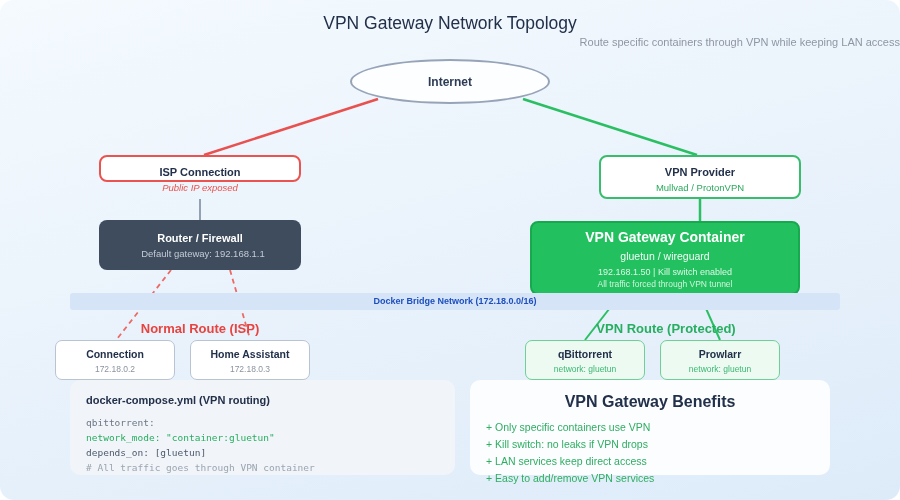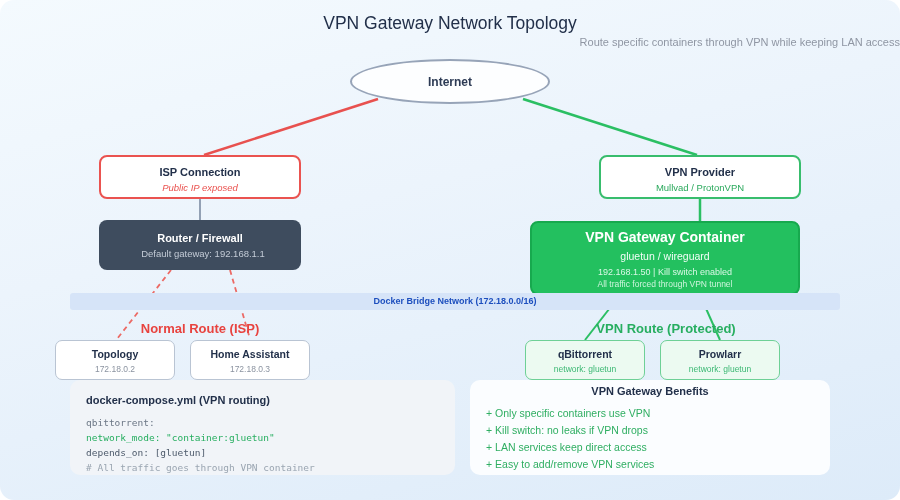--- a/index.html
+++ b/index.html
@@ -19,21 +19,21 @@
   .node { position:absolute; text-align:center; }
   .ellipse { left:350px; top:59px; width:200px; height:45px;
              background:#fdfeff; border:2px solid #97a4b8; border-radius:50%;
              display:flex; align-items:center; justify-content:center; }
   .ellipse .lbl { font-size:12px; font-weight:bold; color:#2d3b55; }
 
   .box { border-radius:8px; padding-top:9px; }
   .box .lbl { font-size:11px; font-weight:bold; color:#22304a; }
   .box .sub { font-size:9.5px; margin-top:4px; }
 
-  .isp { left:99px; top:155px; width:202px; height:44px; background:#ffffff; border:2px solid #ea5350; }
+  .isp { left:99px; top:155px; width:202px; height:27px; background:#ffffff; border:2px solid #ea5350; }
   .isp .sub { color:#ea5350;font-style:italic; }
 
   .provider { left:599px; top:155px; width:202px; height:44px; background:#ffffff; border:2px solid #38bd6d; }
   .provider .sub { color:#2aa95c; }
 
   .router { left:99px; top:220px; width:202px; height:50px; background:#3e4c5e; padding-top:12px; }
   .router .lbl { color:#ffffff; }
   .router .sub { color:#c3cbd6;padding-left:6px; }
 
   .gateway { left:530px; top:221px; width:270px; height:74px;
@@ -63,21 +63,21 @@
   .qbittorrent { left:525px; } .prowlarr { left:660px; }
 
   .panel { position:absolute; top:380px; height:95px; border-radius:10px; }
   .compose { left:70px; width:385px; background:#f1f4f8; }
   .compose h3 { font-size:11px; font-weight:bold; color:#22304a; margin:14px 0 9px 16px; }
   .code { font-family:"DejaVu Sans Mono","Liberation Mono",monospace;
           font-size:9.5px; margin-left:16px; line-height:15px; }
   .c1 { color:#6b7685; } .c2 { color:#27ae60; } .c3 { color:#4d5a6b; } .c4 { color:#9aa5b1; }
 
   .benefits { left:470px; width:360px; background:#fbfdff; }
-  .benefits h3 { font-size:11px; font-weight:bold; color:#22304a; text-align:center; margin:5px 0 8px 0; }
+  .benefits h3 { font-size:16px; font-weight:bold; color:#22304a; text-align:center; margin:13px 0 8px 0; }
   .benefit { font-size:10.5px; color:#2fae62; margin-left:16px; line-height:17px; }
 </style>
 </head>
 <body>
 
 <div class="canvas">
 
   <svg class="wires" width="900" height="500" viewBox="0 0 900 500">
     <line x1="378" y1="99" x2="204" y2="155" stroke="#e8514f" stroke-width="2.5"></line>
     <line x1="523" y1="99" x2="697" y2="155" stroke="#2bbf63" stroke-width="2.5"></line>
@@ -117,21 +117,21 @@
     <div class="det1">192.168.1.50 | Kill switch enabled</div>
     <div class="det2">All traffic forced through VPN tunnel</div>
   </div>
 
   <div class="band">Docker Bridge Network (172.18.0.0/16)</div>
 
   <div class="route-label route-normal">Normal Route (ISP)</div>
   <div class="route-label route-vpn">VPN Route (Protected)</div>
 
   <div class="node box svc lan-svc nextcloud">
-    <div class="lbl">Topology</div>
+    <div class="lbl">Connection</div>
     <div class="sub">172.18.0.2</div>
   </div>
 
   <div class="node box svc lan-svc homeassistant">
     <div class="lbl">Home Assistant</div>
     <div class="sub">172.18.0.3</div>
   </div>
 
   <div class="node box svc vpn-svc qbittorrent">
     <div class="lbl">qBittorrent</div>

